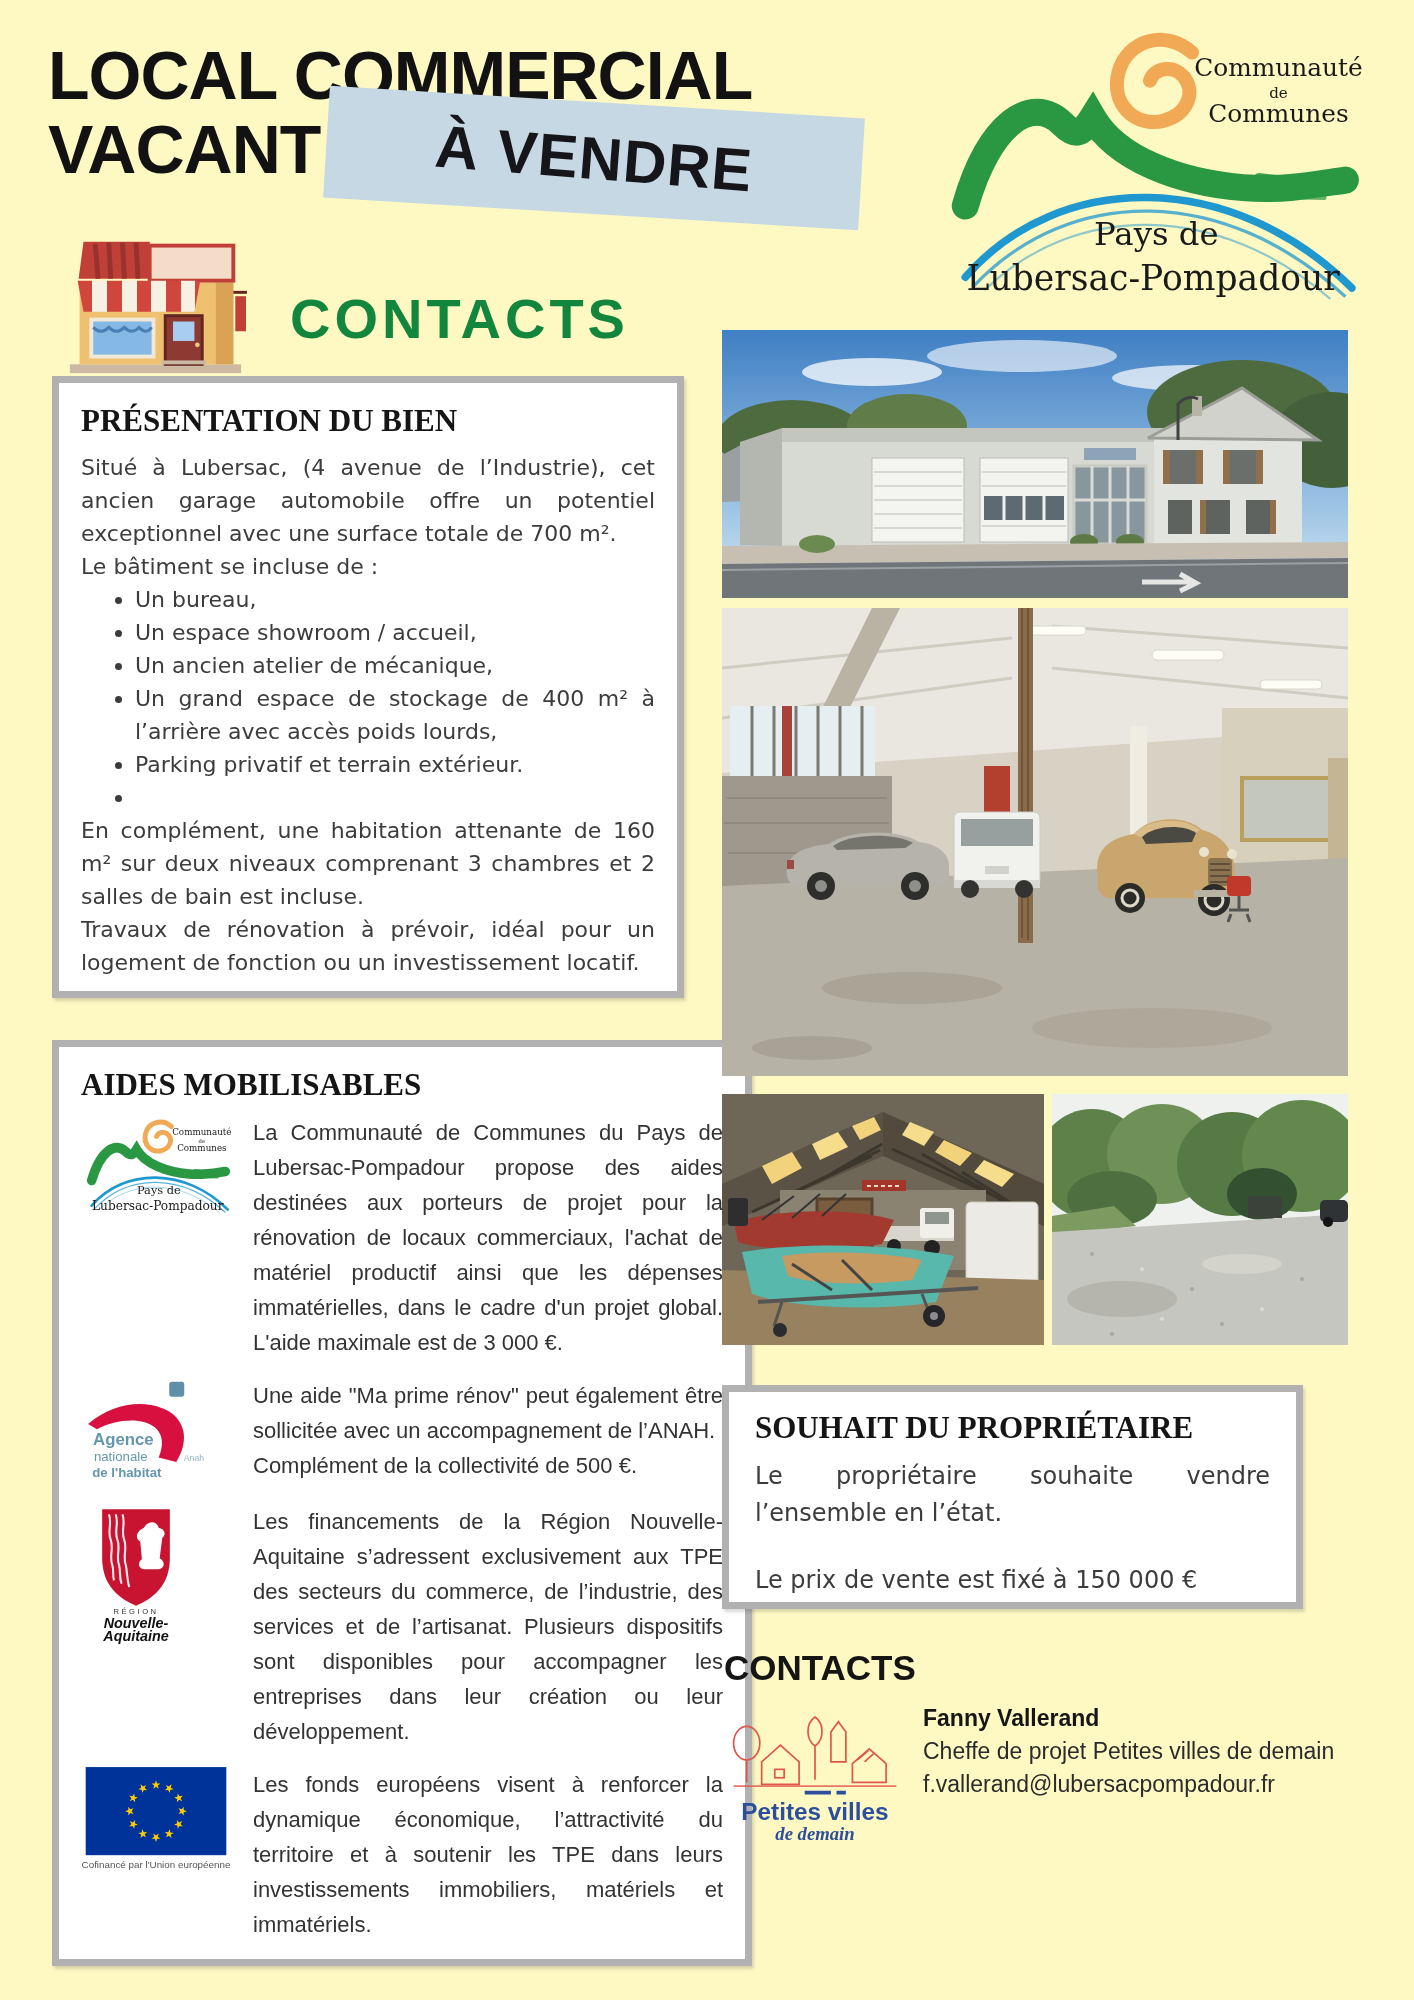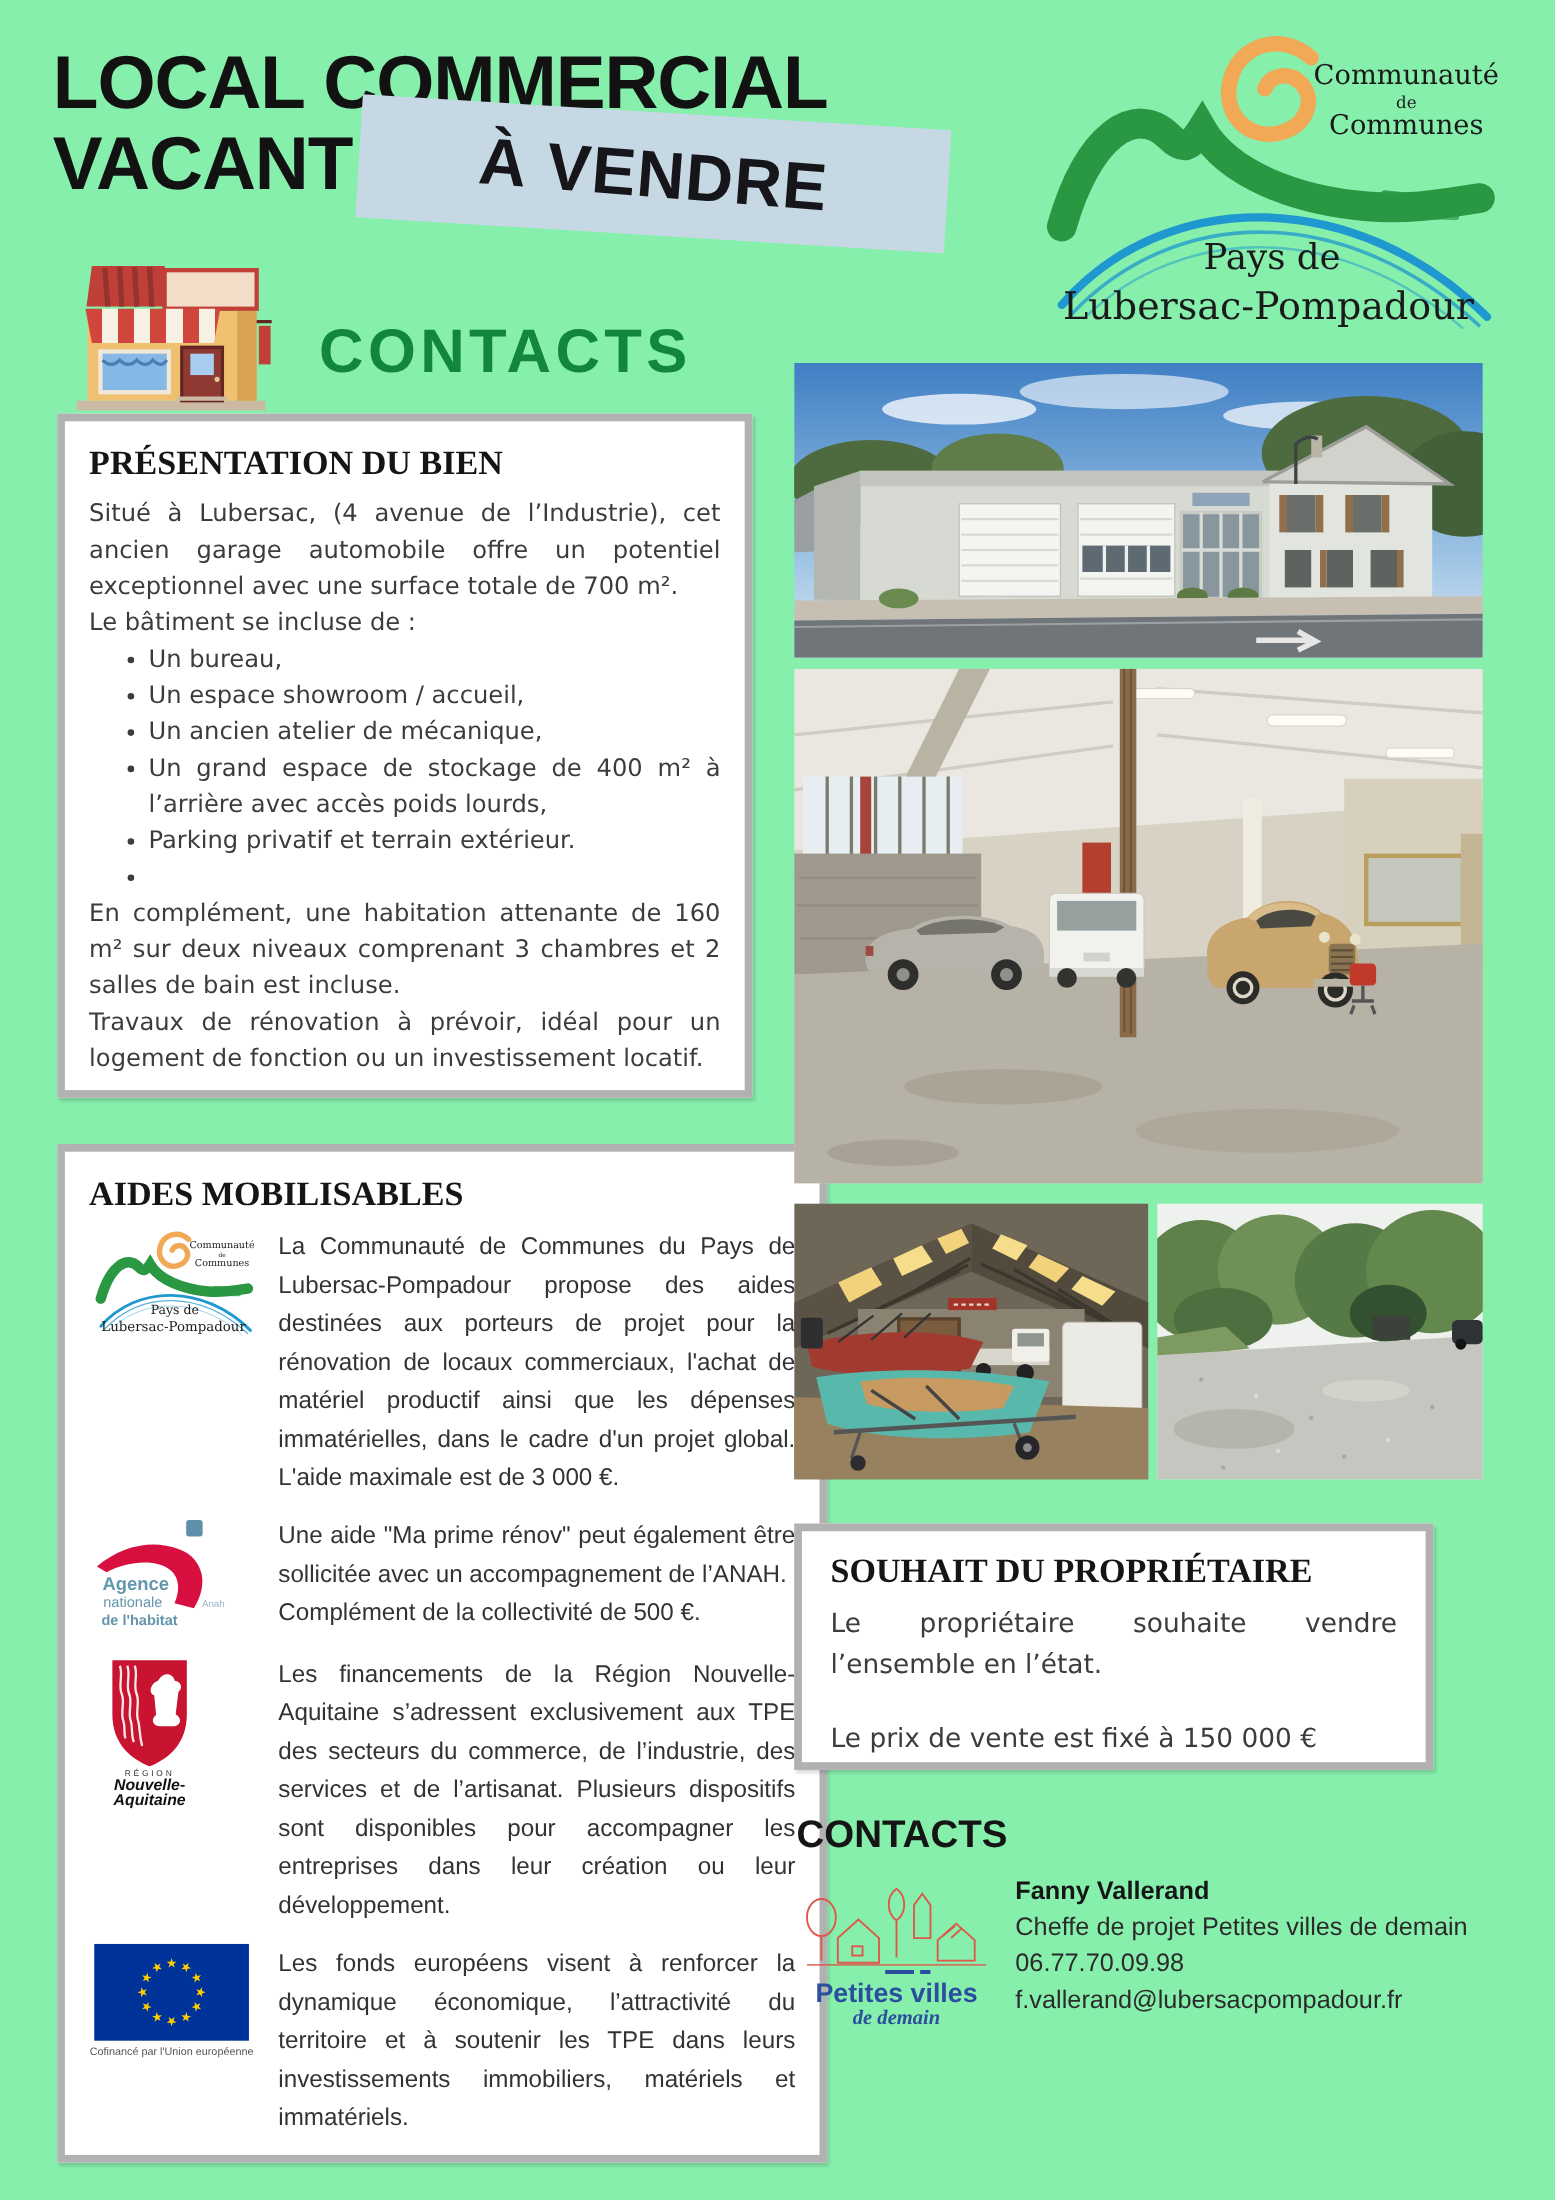--- a/index.html
+++ b/index.html
@@ -1,16 +1,16 @@
 <!DOCTYPE html>
 <html><head>
 <meta charset="utf-8">
 <style>
   html,body{margin:0;padding:0;background:#ffffff;}
-  .page{position:relative;width:1414px;height:2000px;background:#86efac;overflow:hidden;
+  .page{position:relative;width:1414px;height:2000px;background:#fef9c3;overflow:hidden;
         font-family:"DejaVu Sans",sans-serif;color:#3c3c3c;}
 
   
   .headline{position:absolute;left:48px;top:38px;font-family:"Liberation Sans",sans-serif;
             font-weight:900;font-size:68px;line-height:74px;letter-spacing:-1px;color:#121212;}
   .badge{position:absolute;left:326px;top:102px;width:536px;height:112px;background:#c6d8e4;
          transform:rotate(3.5deg);display:flex;align-items:center;justify-content:center;}
   .badge span{font-family:"Liberation Sans",sans-serif;font-weight:900;font-size:60px;
               color:#16161a;transform:rotate(1deg);letter-spacing:1px;}
   .shop-icon{position:absolute;left:58px;top:232px;width:195px;height:144px;}
@@ -427,19 +427,18 @@
           <path d="M8,90 h174" opacity="0.8"></path>
         </g>
         <path d="M84,97 h28 M118,97 h10" stroke="#2b4e9e" stroke-width="4"></path>
         <text x="95" y="126" font-size="26" font-weight="bold" text-anchor="middle" fill="#2b4e9e" font-family="Liberation Sans,sans-serif">Petites villes</text>
         <text x="95" y="148" font-size="20" font-style="italic" font-weight="bold" text-anchor="middle" fill="#2b4e9e" font-family="Liberation Serif,serif">de demain</text>
       </svg>
     </div>
     <div class="contact-text">
       <div class="contact-name">Fanny Vallerand</div>
       <div>Cheffe de projet Petites villes de demain</div>
-      <div>06.77.70.09.98</div>
       <div>f.vallerand@lubersacpompadour.fr</div>
     </div>
   </div>
 
 
 </div>
 
 </body></html>

